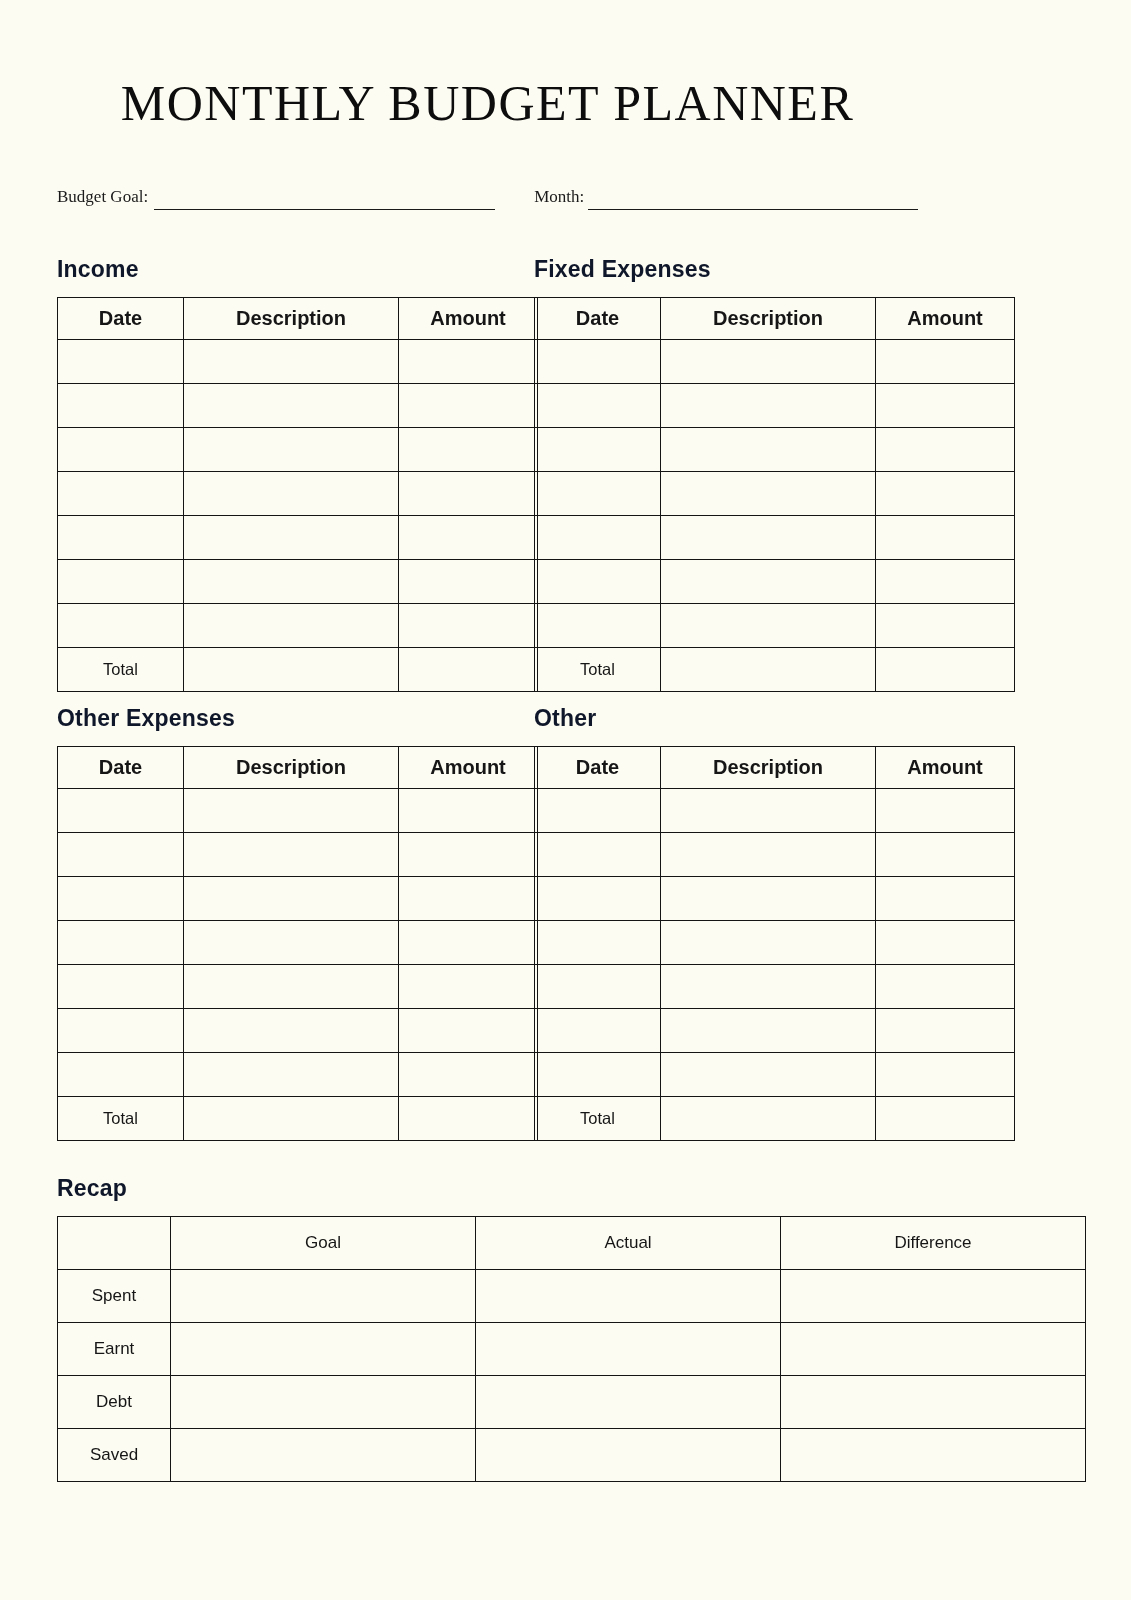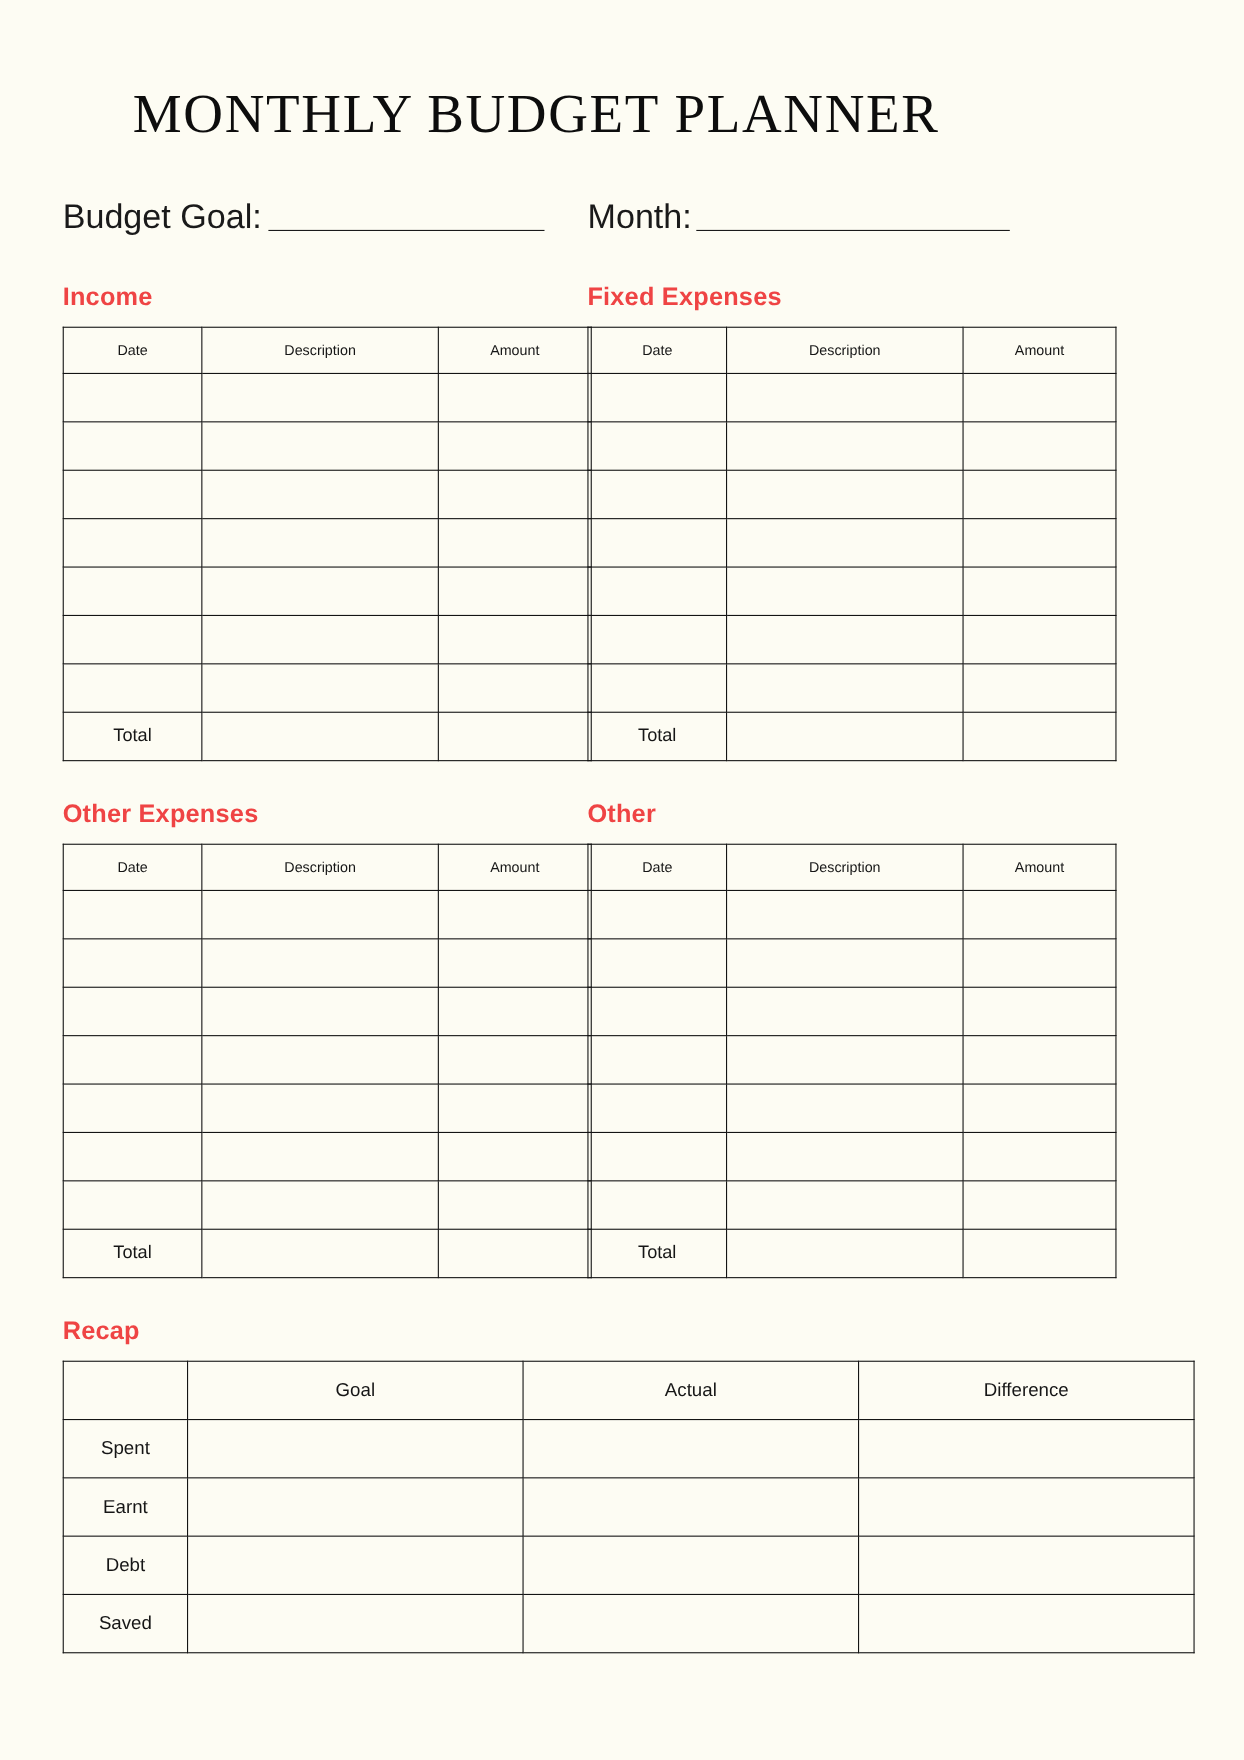--- a/index.html
+++ b/index.html
@@ -38,22 +38,23 @@
     color: #1a1a1a;
   }
   .meta-field {
     display: flex;
     align-items: flex-end;
   }
   .meta-field.goal { width: 525px; }
   .meta-field.month { width: 460px; margin-left: 39px; }
   .meta-label {
     white-space: nowrap;
-    font-size: 31px;
+    font-size: 17px;
     line-height: 26px;
+    font-family: Liberation Serif, serif;
   }
   .meta-line {
     flex: 1;
     border-bottom: 1.6px solid #1a1a1a;
     height: 22px;
     margin-left: 6px;
   }
   .meta-field.month .meta-line { margin-left: 4px; }
 
   .columns {
@@ -62,41 +63,42 @@
     margin-top: 46px;
   }
   .col {
     width: 477px;
   }
   .section-title {
     font-size: 23px;
     font-weight: bold;
     margin: 0 0 14px 0;
     letter-spacing: 0.2px;
-    color: #ef4444;
+    color: #0f172a;
   }
   .section + .section {
-    margin-top: 34px;
+    margin-top: 13px;
   }
   table.grid {
     border-collapse: collapse;
     width: 100%;
     table-layout: fixed;
   }
   table.grid td {
     border: 1.7px solid #141414;
     height: 43px;
     text-align: center;
     font-size: 16.5px;
     color: #161616;
     padding: 0;
   }
   table.grid td.hdr {
     height: 41px;
-    font-size: 13px;
+    font-size: 20px;
+    font-weight: bold;
   }
   .c-date { width: 125px; }
   .c-desc { width: 214px; }
   .c-amt  { width: 138px; }
 
   .recap-wrap { margin-top: 34px; }
   table.recap {
     border-collapse: collapse;
     width: 1018px;
     table-layout: fixed;

